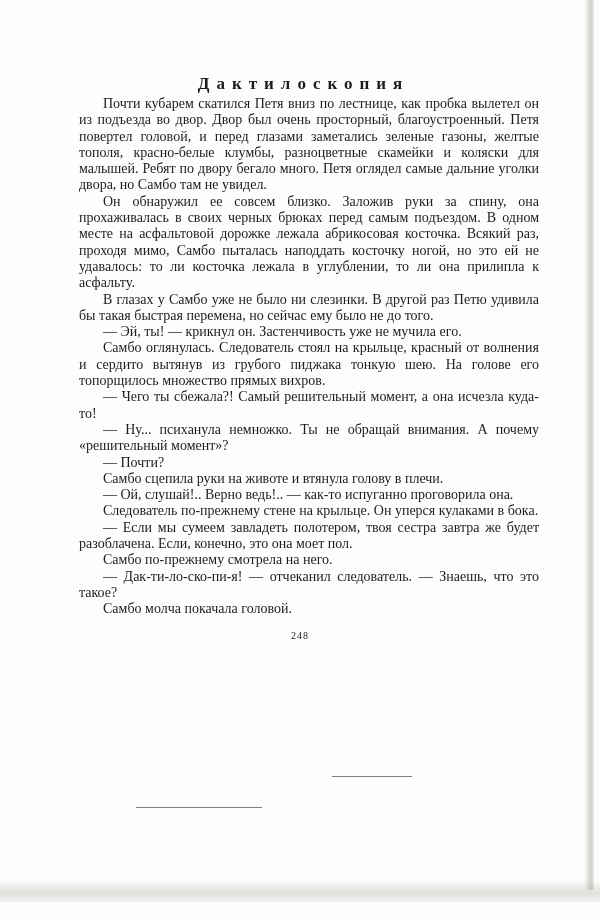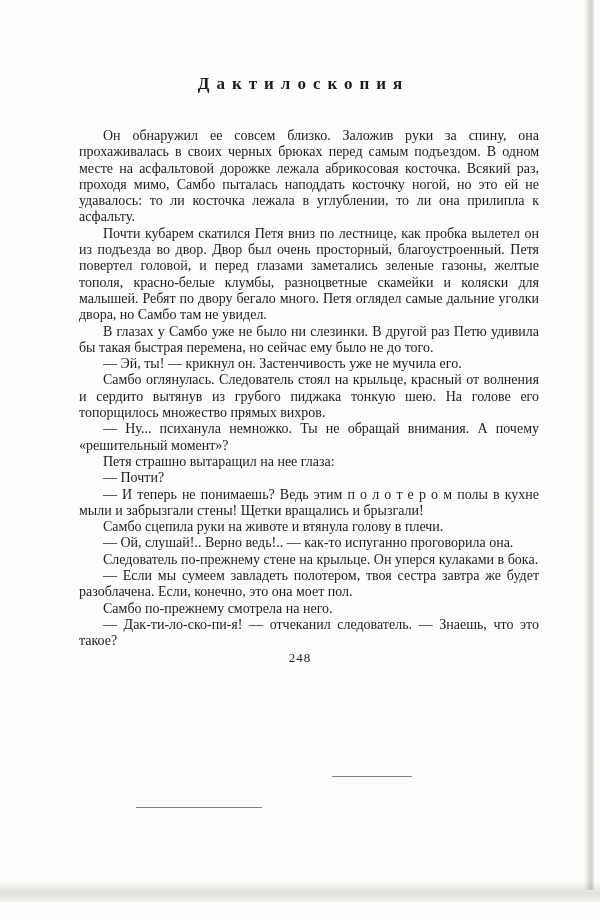--- a/index.html
+++ b/index.html
@@ -31,76 +31,77 @@
     bottom: 18px;
     width: 100%;
     height: 22px;
     background: linear-gradient(to bottom, rgba(120,120,115,0) 0%, rgba(120,120,115,0.22) 60%, rgba(120,120,115,0.08) 100%);
   }
   .page-inner {
     position: relative;
     padding-top: 74px;
   }
   .chapter-title {
-    margin: 0 0 34px 0;
+    margin: 0 0 2px 0;
     text-align: center;
     font-size: 17px;
     font-weight: bold;
     letter-spacing: 7px;
     text-indent: 7px; 
   }
   .body-text {
     margin-left: 79px;
     width: 460px;
     font-size: 14px;
     line-height: 16.3px;
     text-align: justify;
   }
   .body-text p {
     margin: 0;
     text-indent: 24px;
     text-align: justify;
   }
   .page-number {
+    margin-top: 12px;
     text-align: center;
-    font-size: 13px;
+    font-size: 10px;
     letter-spacing: 1px;
   }
   
   .artifact {
     position: absolute;
     height: 1px;
     background: rgba(60,60,60,0.65);
   }
   .artifact-1 { left: 332px; top: 776px; width: 80px; }
   .artifact-2 { left: 136px; top: 807px; width: 126px; }
 </style>
 </head>
 <body>
 
 <div class="scan">
   <div class="page-inner">
     <h1 class="chapter-title">Дактилоскопия</h1>
 
     <div class="body-text">
+        <p>Почти кубарем скатился Петя вниз по лестнице, как пробка вылетел он из подъезда во двор. Двор был очень просторный, благоустроенный. Петя повертел головой, и перед глазами заметались зеленые газоны, желтые тополя, красно-белые клумбы, разноцветные скамейки и коляски для малышей. Ребят по двору бегало много. Петя оглядел самые дальние уголки двора, но Самбо там не увидел.</p>
         <p>Он обнаружил ее совсем близко. Заложив руки за спину, она прохаживалась в своих черных брюках перед самым подъездом. В одном месте на асфальтовой дорожке лежала абрикосовая косточка. Всякий раз, проходя мимо, Самбо пыталась наподдать косточку ногой, но это ей не удавалось: то ли косточка лежала в углублении, то ли она прилипла к асфальту.</p>
-        <p>Почти кубарем скатился Петя вниз по лестнице, как пробка вылетел он из подъезда во двор. Двор был очень просторный, благоустроенный. Петя повертел головой, и перед глазами заметались зеленые газоны, желтые тополя, красно-белые клумбы, разноцветные скамейки и коляски для малышей. Ребят по двору бегало много. Петя оглядел самые дальние уголки двора, но Самбо там не увидел.</p>
         <p>В глазах у Самбо уже не было ни слезинки. В другой раз Петю удивила бы такая быстрая перемена, но сейчас ему было не до того.</p>
         <p>— Эй, ты! — крикнул он. Застенчивость уже не мучила его.</p>
         <p>Самбо оглянулась. Следователь стоял на крыльце, красный от волнения и сердито вытянув из грубого пиджака тонкую шею. На голове его топорщилось множество прямых вихров.</p>
+        <p>— Чего ты сбежала?! Самый решительный момент, а она исчезла куда-то!</p>
         <p>— Ну... психанула немножко. Ты не обращай внимания. А почему «решительный момент»?</p>
-        <p>Петя страшно вытаращил на нее глаза:</p>
         <p>— Почти?</p>
-        <p>— И теперь не понимаешь? Ведь этим п о л о т е р о м полы в кухне мыли и забрызгали стены! Щетки вращались и брызгали!</p>
         <p>Самбо сцепила руки на животе и втянула голову в плечи.</p>
         <p>— Ой, слушай!.. Верно ведь!.. — как-то испуганно проговорила она.</p>
         <p>Следователь по-прежнему стене на крыльце. Он уперся кулаками в бока.</p>
         <p>— Если мы сумеем завладеть полотером, твоя сестра завтра же будет разоблачена. Если, конечно, это она моет пол.</p>
         <p>Самбо по-прежнему смотрела на него.</p>
         <p>— Дак-ти-ло-ско-пи-я! — отчеканил следователь. — Знаешь, что это такое?</p>
+        <p>Самбо молча покачала головой.</p>
       </div>
 
     <div class="page-number">248</div>
   </div>
 
   <div class="artifact artifact-1"></div>
   <div class="artifact artifact-2"></div>
 
   <div class="edge-right"></div>
   <div class="edge-bottom"></div>

